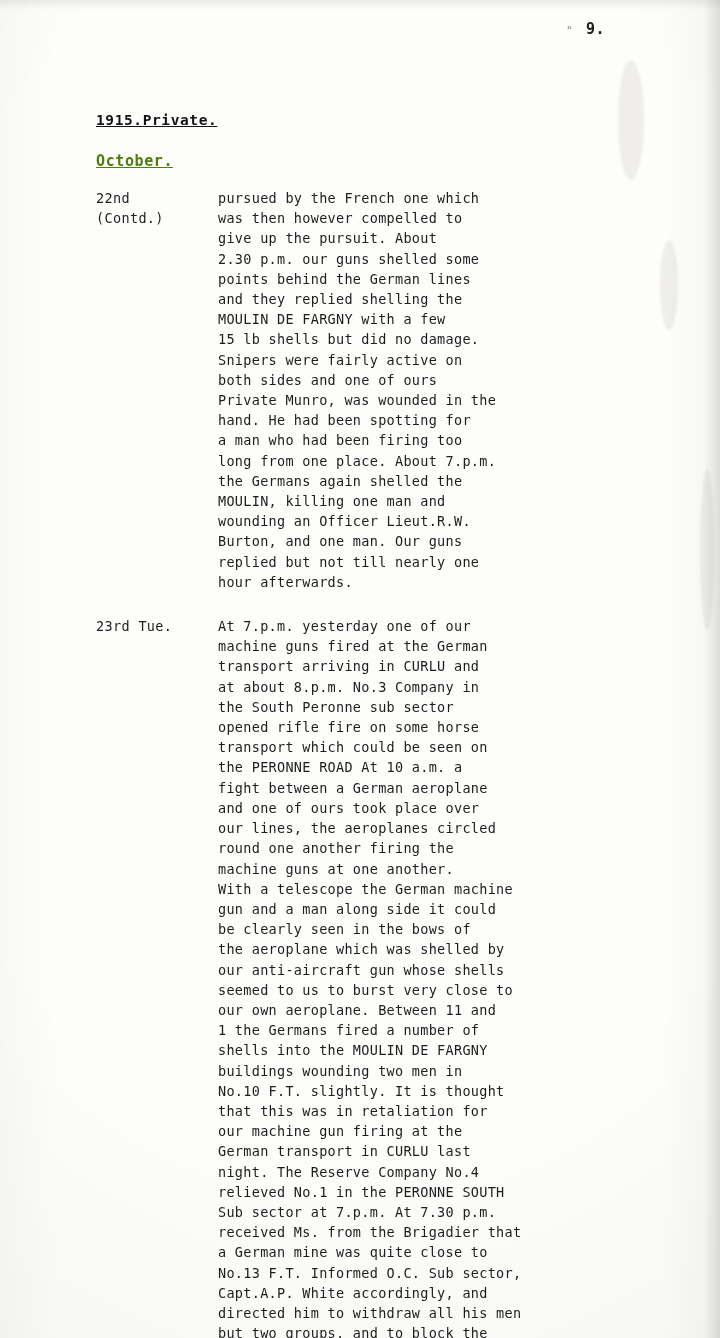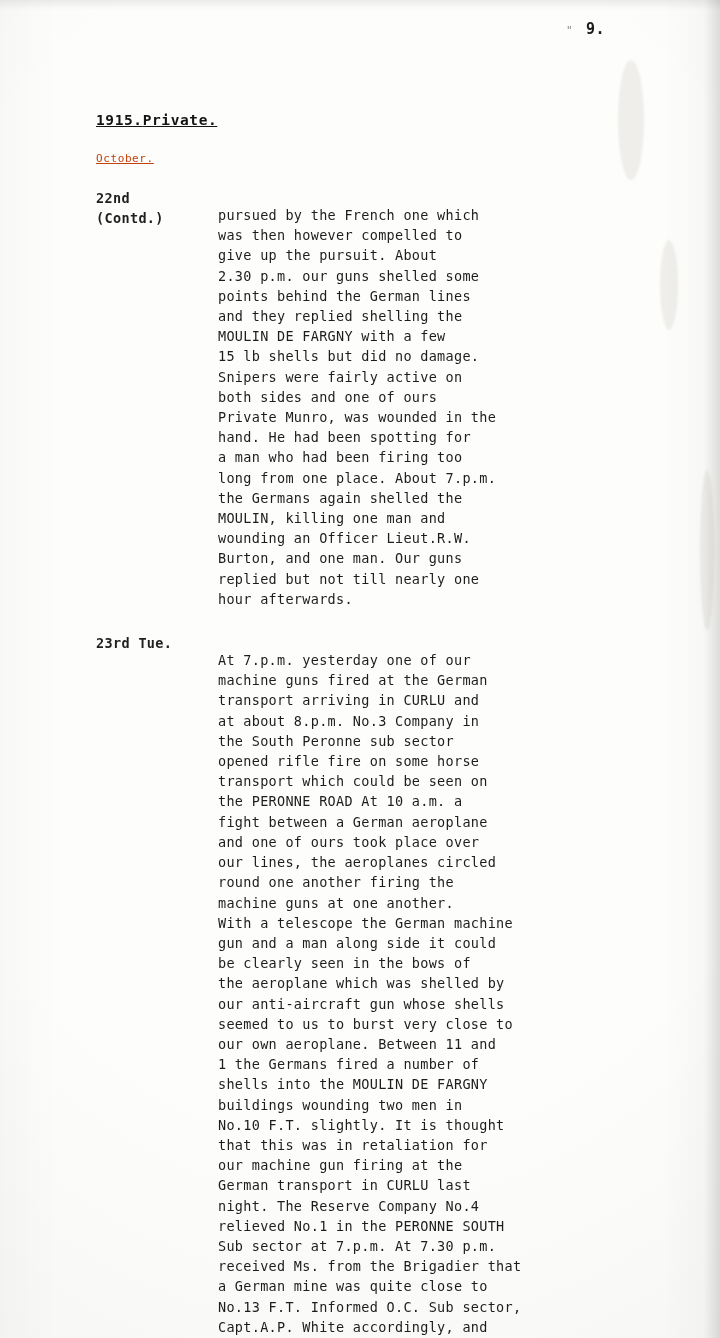--- a/index.html
+++ b/index.html
@@ -59,25 +59,25 @@
   .hdr-appendix {
     text-decoration: underline;
     letter-spacing: 0.6px;
     font-weight: bold;
     color: #141414;
   }
   .hdr-month {
     position: absolute;
     top: 152px;
     left: 96px;
-    font-size: 11px;
+    font-size: 15px;
     letter-spacing: 0.6px;
     text-decoration: underline;
-    font-weight: normal;
-    color: #c2410c;
+    font-weight: bold;
+    color: #4d7c0f;
   }
   .entries {
     position: absolute;
     top: 188px;
     left: 96px;
     width: 600px;
   }
   .entry {
     display: flex;
     align-items: flex-start;
@@ -86,30 +86,28 @@
     margin-top: 24px;
   }
   .entry-date {
     width: 122px;
     flex: 0 0 122px;
     font-size: 13.5px;
     line-height: 20.2px;
     letter-spacing: 0.35px;
     color: #1f1f1f;
     white-space: pre-line;
-    font-weight: bold;
   }
   .entry-body {
     flex: 1 1 auto;
     font-size: 13.5px;
     line-height: 20.2px;
     letter-spacing: 0.3px;
     color: #1d1d1d;
     white-space: pre-line;
-    margin-top: 17px;
   }
   
   .entry-body.b1 { transform: translateX(0px); }
   .entry-body.b2 { transform: translateX(0px); }
   .smudge {
     position: absolute;
     pointer-events: none;
     background: rgba(120,110,95,0.10);
     border-radius: 50%;
     filter: blur(1.2px);

